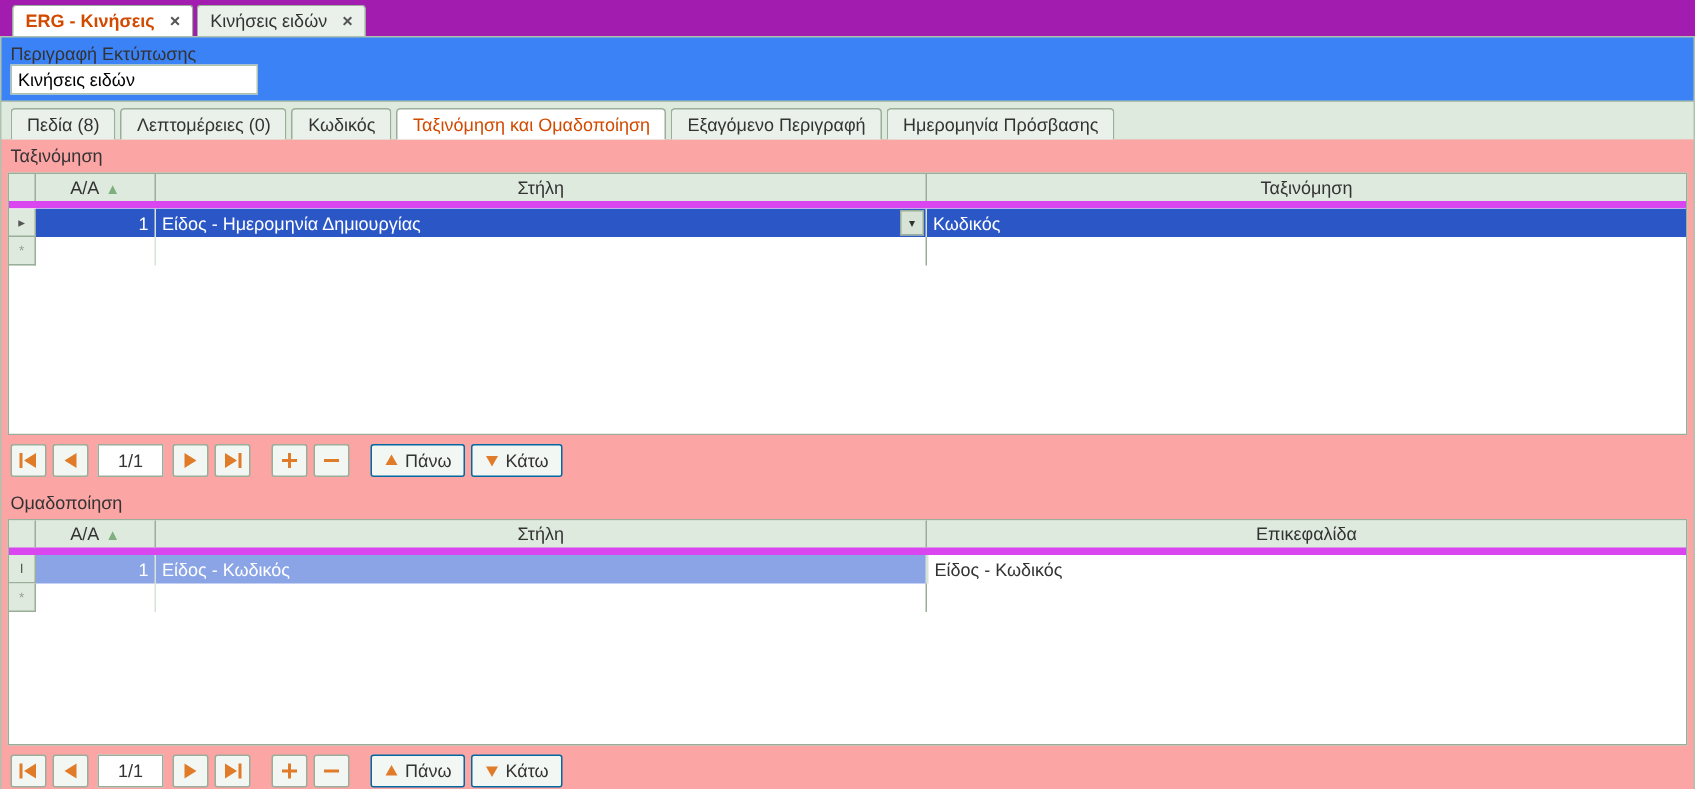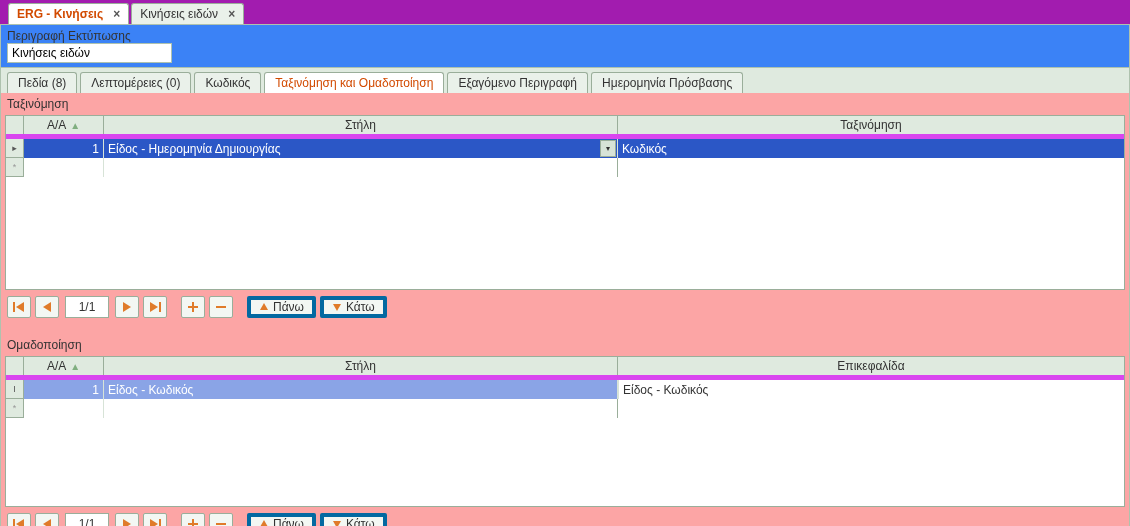--- a/index.html
+++ b/index.html
@@ -51,21 +51,21 @@
   .dd-btn { position: absolute; right: 1px; top: 1px; bottom: 1px; width: 16px; background: #d7e3d7; border: 1px solid #9aae9a; display: flex; align-items: center; justify-content: center; color: #333; font-size: 8px; }
 
   .new-row .row-indicator { color: #999; }
   .new-row .col-stili-1, .new-row .col-stili-2 { border-right: 1px solid #9aae9a; }
 
   
   .toolbar { display: flex; align-items: flex-end; padding: 6px 2px 2px 2px; gap: 4px; }
   .tbtn { width: 24px; height: 22px; border: 1px solid #9aae9a; background: #f3f7f3; display: flex; align-items: center; justify-content: center; border-radius: 2px; cursor: pointer; }
   .tbtn svg { display: block; }
   .page-ind { width: 44px; height: 22px; border: 1px solid #9aae9a; background: #fff; display: flex; align-items: center; justify-content: center; color: #333; margin: 0 2px; }
-  .tbtn-wide { height: 22px; padding: 0 8px; border: 4px solid #0369a1; background: #f3f7f3; display: flex; align-items: center; justify-content: center; border-radius: 2px; cursor: pointer; gap: 4px; color: #333; }
+  .tbtn-wide { height: 22px; padding: 0 8px; border: 1px solid #0369a1; background: #f3f7f3; display: flex; align-items: center; justify-content: center; border-radius: 2px; cursor: pointer; gap: 4px; color: #333; }
   .spacer { width: 6px; }
 
   .ico-orange { fill: #e07b2a; }
   .ico-stroke { stroke: #e07b2a; stroke-width: 2; fill: none; }
 </style>
 </head>
 <body>
 
 <div class="top-tabs">
   <div class="top-tab active">
@@ -167,21 +167,21 @@
       <span>Πάνω</span>
     </div>
     <div class="tbtn-wide">
       <svg width="10" height="10">
           <polygon points="1,2 9,2 5,9" class="ico-orange"></polygon>
         </svg>
       <span>Κάτω</span>
     </div>
   </div>
 
-  <div class="section-title" style="margin-top:16px;">Ομαδοποίηση</div>
+  <div class="section-title" style="margin-top:6px;">Ομαδοποίηση</div>
   <div class="grid">
     <div class="grid-head">
       <div class="gh-cell" style="width:18px;"></div>
       <div class="gh-cell" style="width:80px;">
         <span>Α/Α</span><span class="sort-ind">▲</span>
       </div>
       <div class="gh-cell" style="width:514px;"><span>Στήλη</span></div>
       <div class="gh-cell" style="flex:1;"><span>Επικεφαλίδα</span></div>
     </div>
     <div class="grid-body short">

